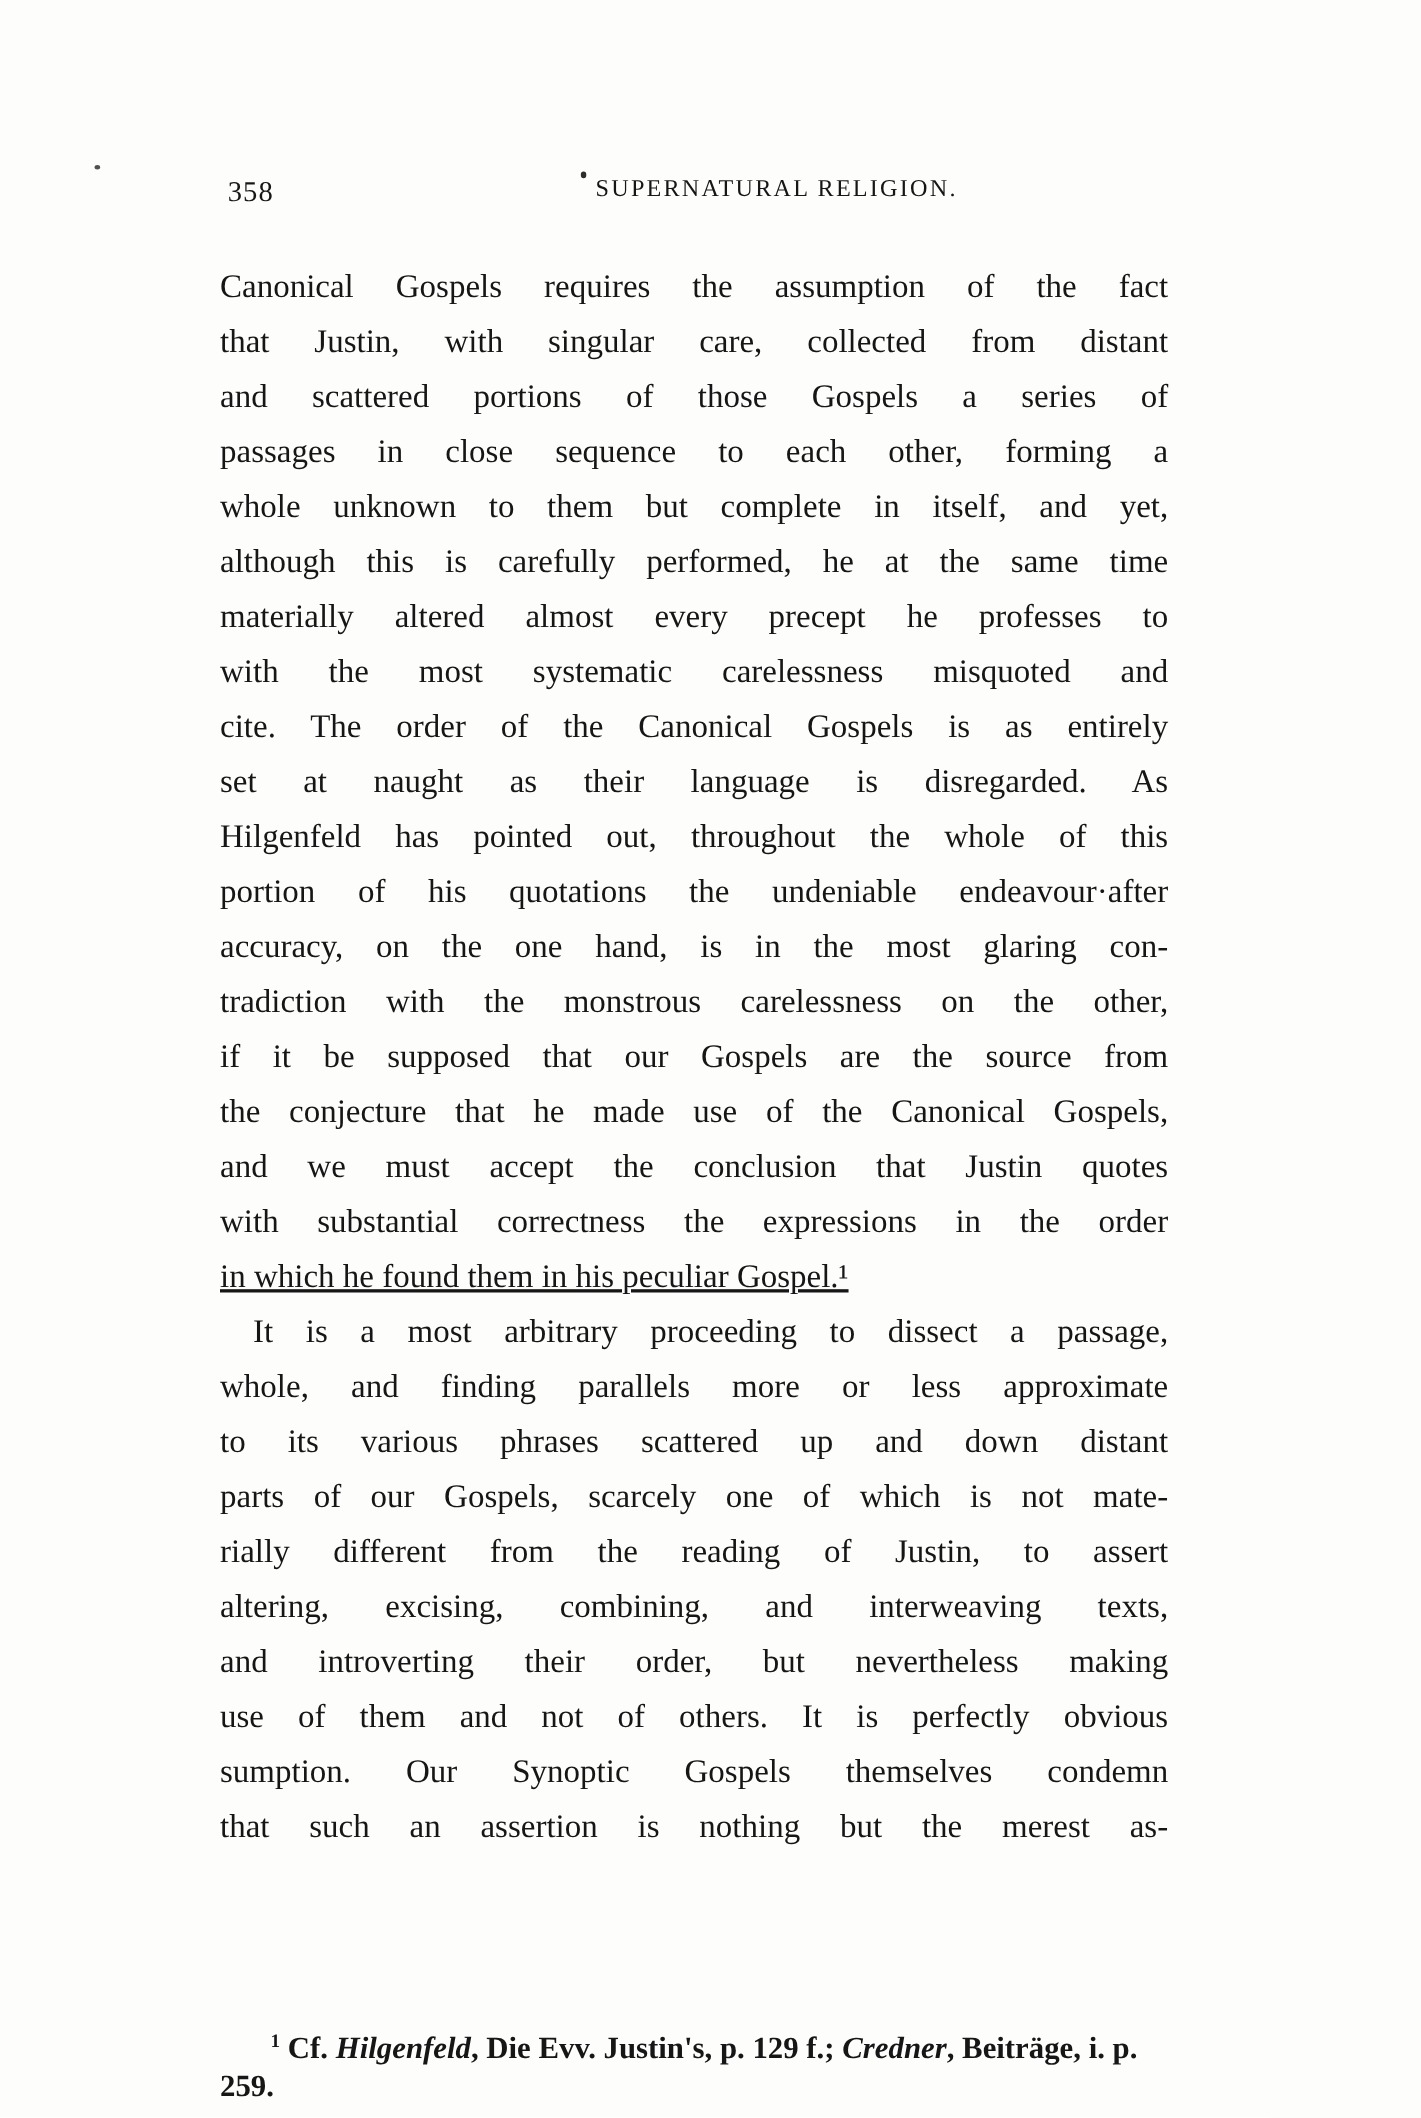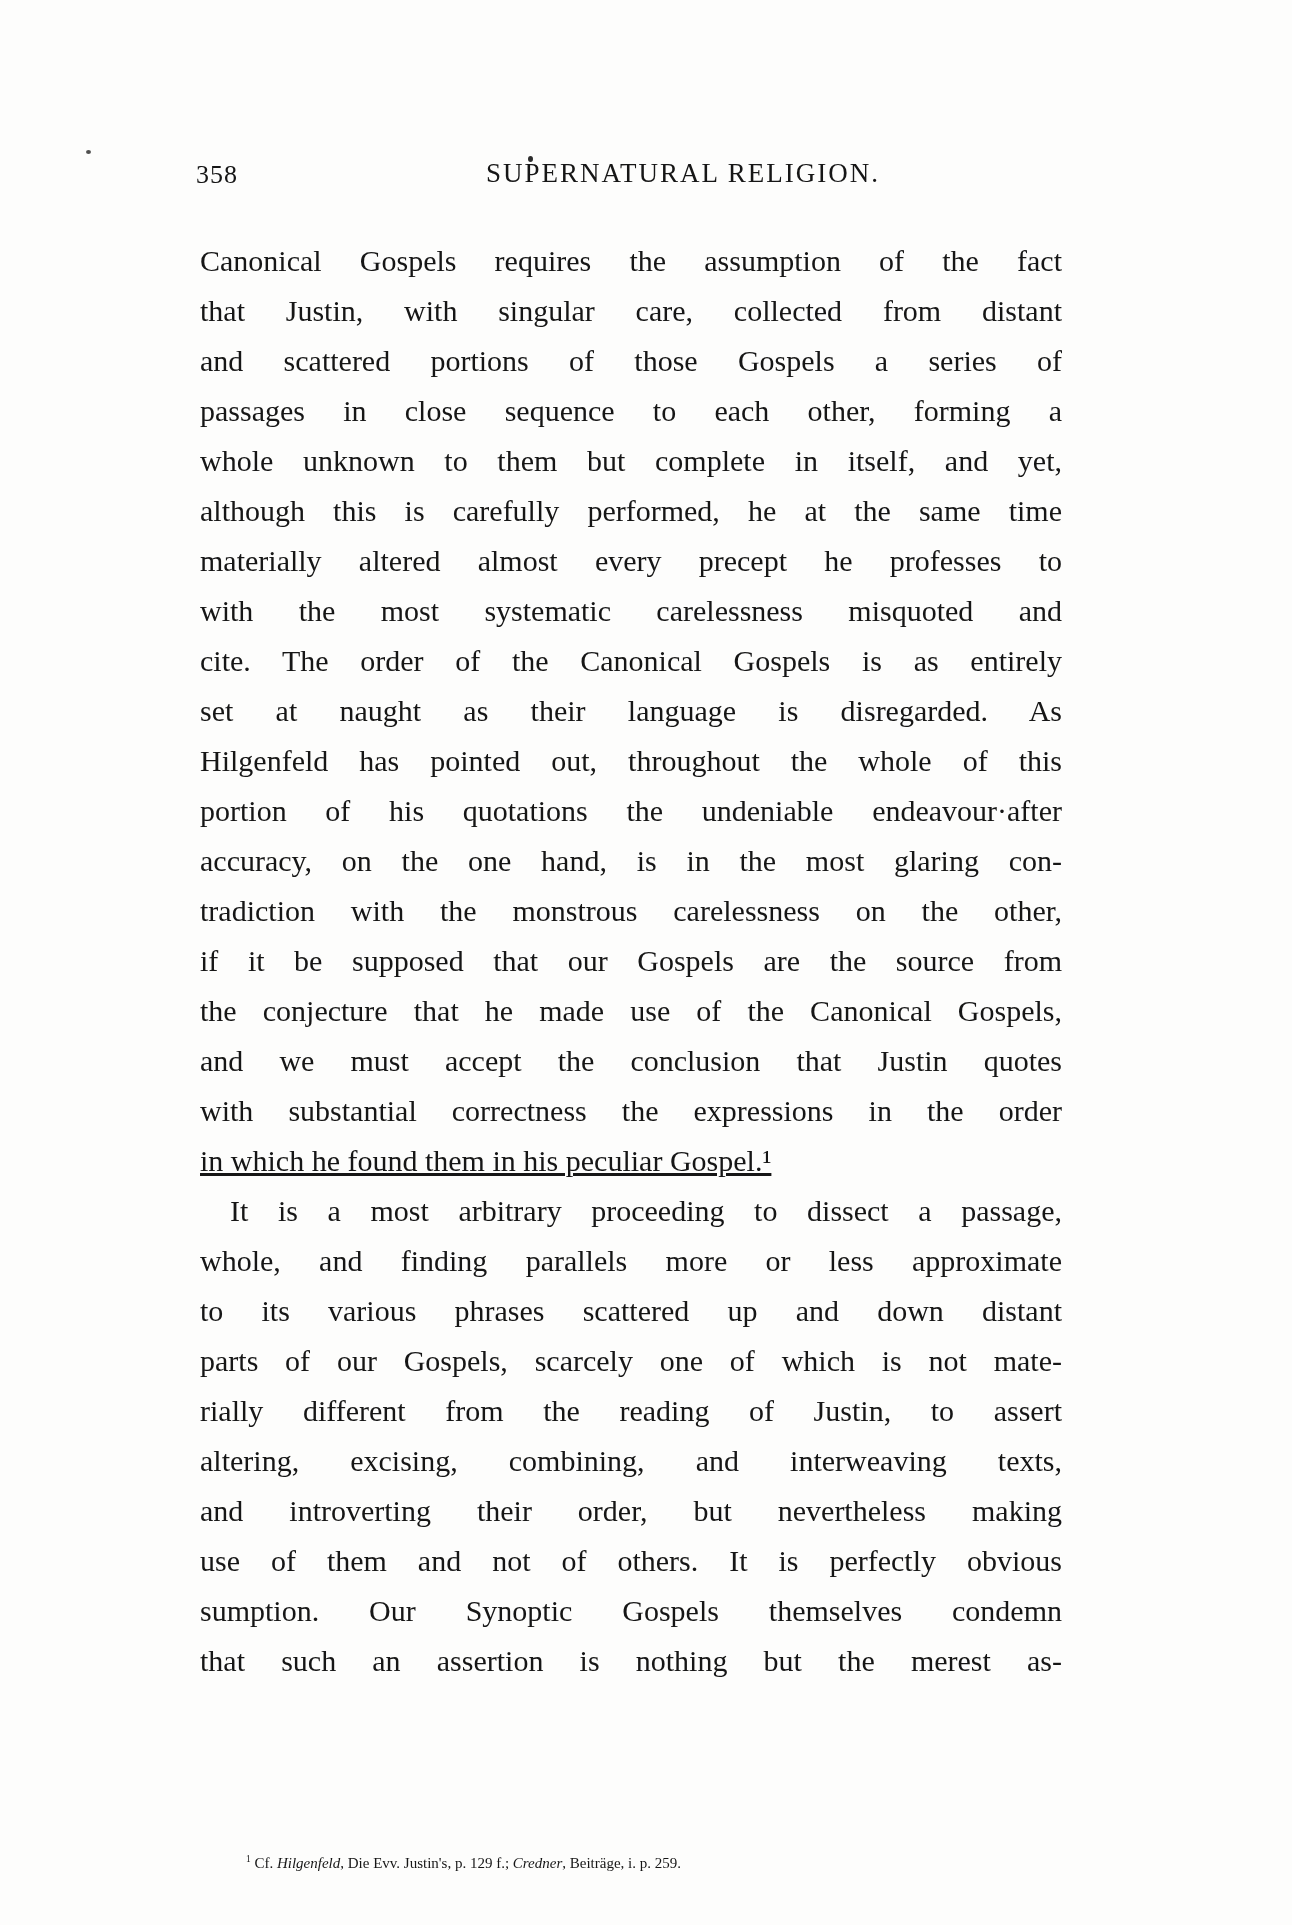--- a/index.html
+++ b/index.html
@@ -15,33 +15,34 @@
   .page {
     position: relative;
     width: 1292px;
     height: 1925px;
     background: var(--paper);
     overflow: hidden;
   }
   
   .page-number {
     position: absolute;
-    left: 196px;
+    left: 207px;
     top: 160px;
     font-size: 26px;
     letter-spacing: 1px;
     color: var(--ink);
   }
   .running-title {
     position: absolute;
     left: 486px;
     top: 158px;
     width: 440px;
-    font-size: 27px;
+    font-size: 22px;
     letter-spacing: 2px;
+    text-align: center;
     white-space: nowrap;
     color: var(--ink);
   }
   
   .body-text {
     position: absolute;
     left: 200px;
     top: 236px;
     width: 862px;
   }
@@ -70,24 +71,25 @@
     font-size: 62%;
     vertical-align: super;
     line-height: 0;
   }
   
   .footnote {
     position: absolute;
     left: 200px;
     top: 1846px;
     width: 862px;
-    font-size: 15px;
+    font-size: 28px;
     line-height: 34px;
     text-indent: 46px;
     color: var(--ink);
+    font-weight: bold;
   }
   .footnote i { font-style: italic; }
   
   .speck {
     position: absolute;
     background: var(--ink);
     border-radius: 50%;
   }
   .speck-a { left: 528px; top: 156px; width: 5px; height: 6px; opacity: .9; }
   .speck-b { left: 86px;  top: 150px; width: 5px; height: 4px; opacity: .75; }

